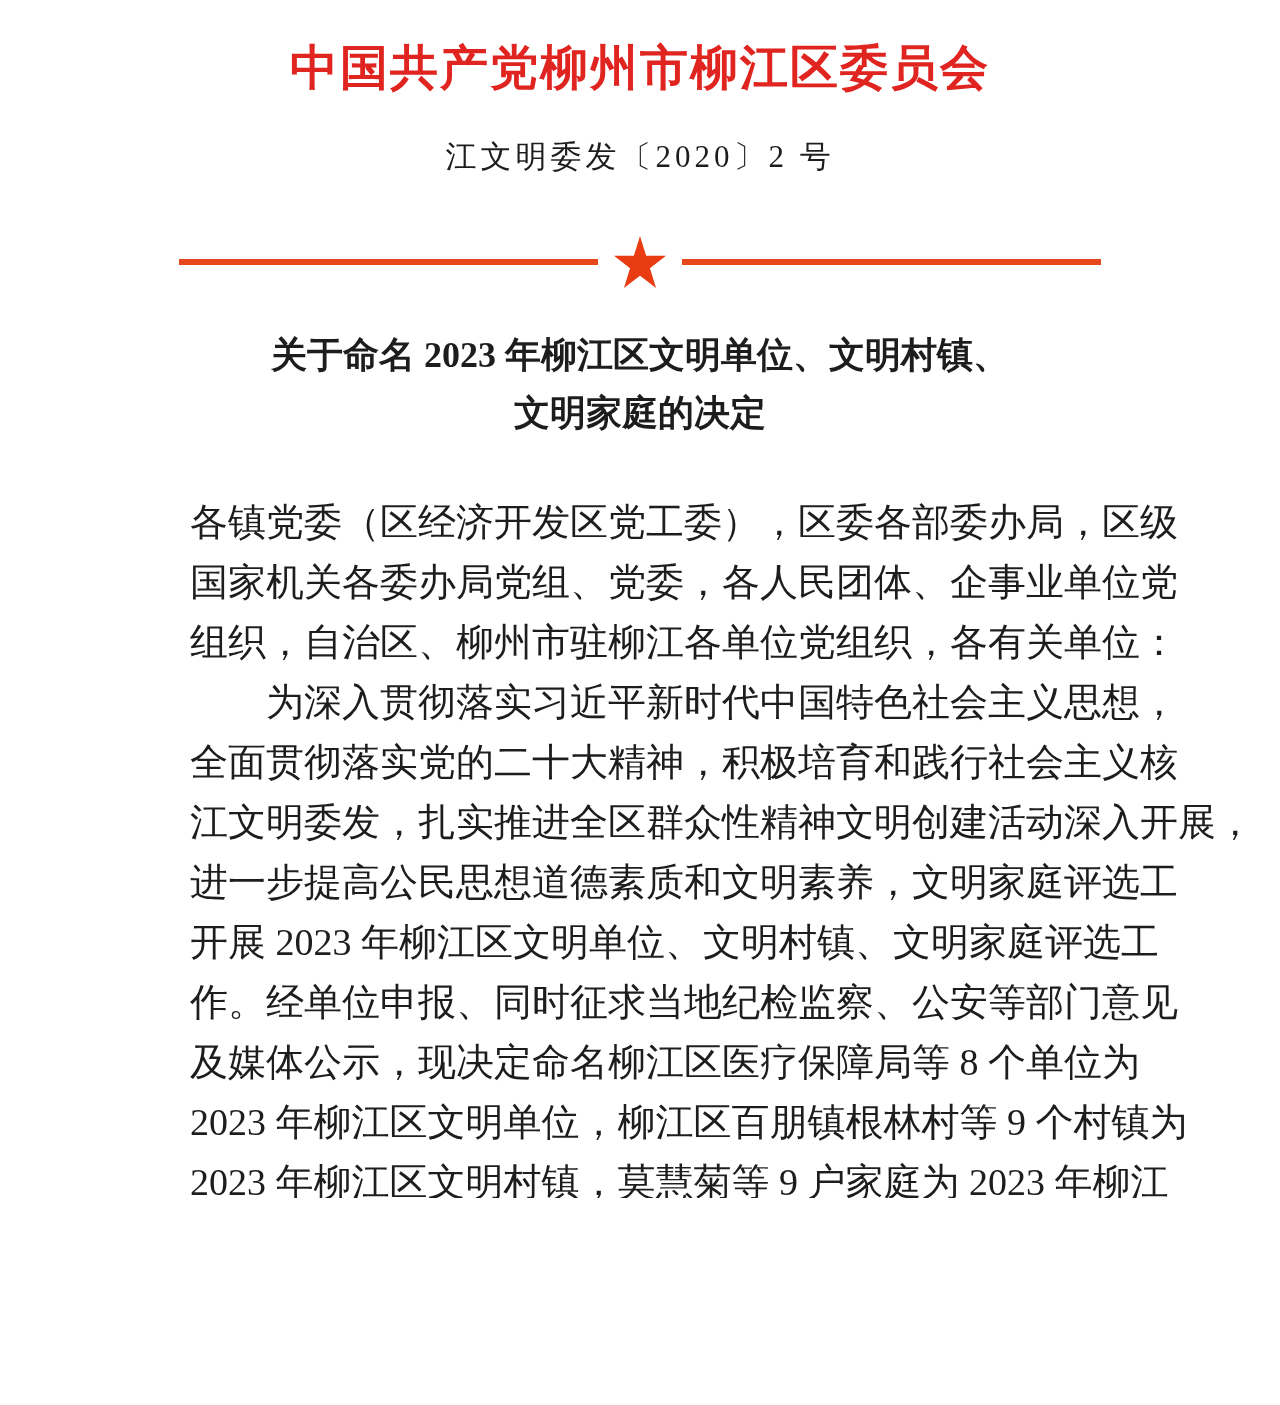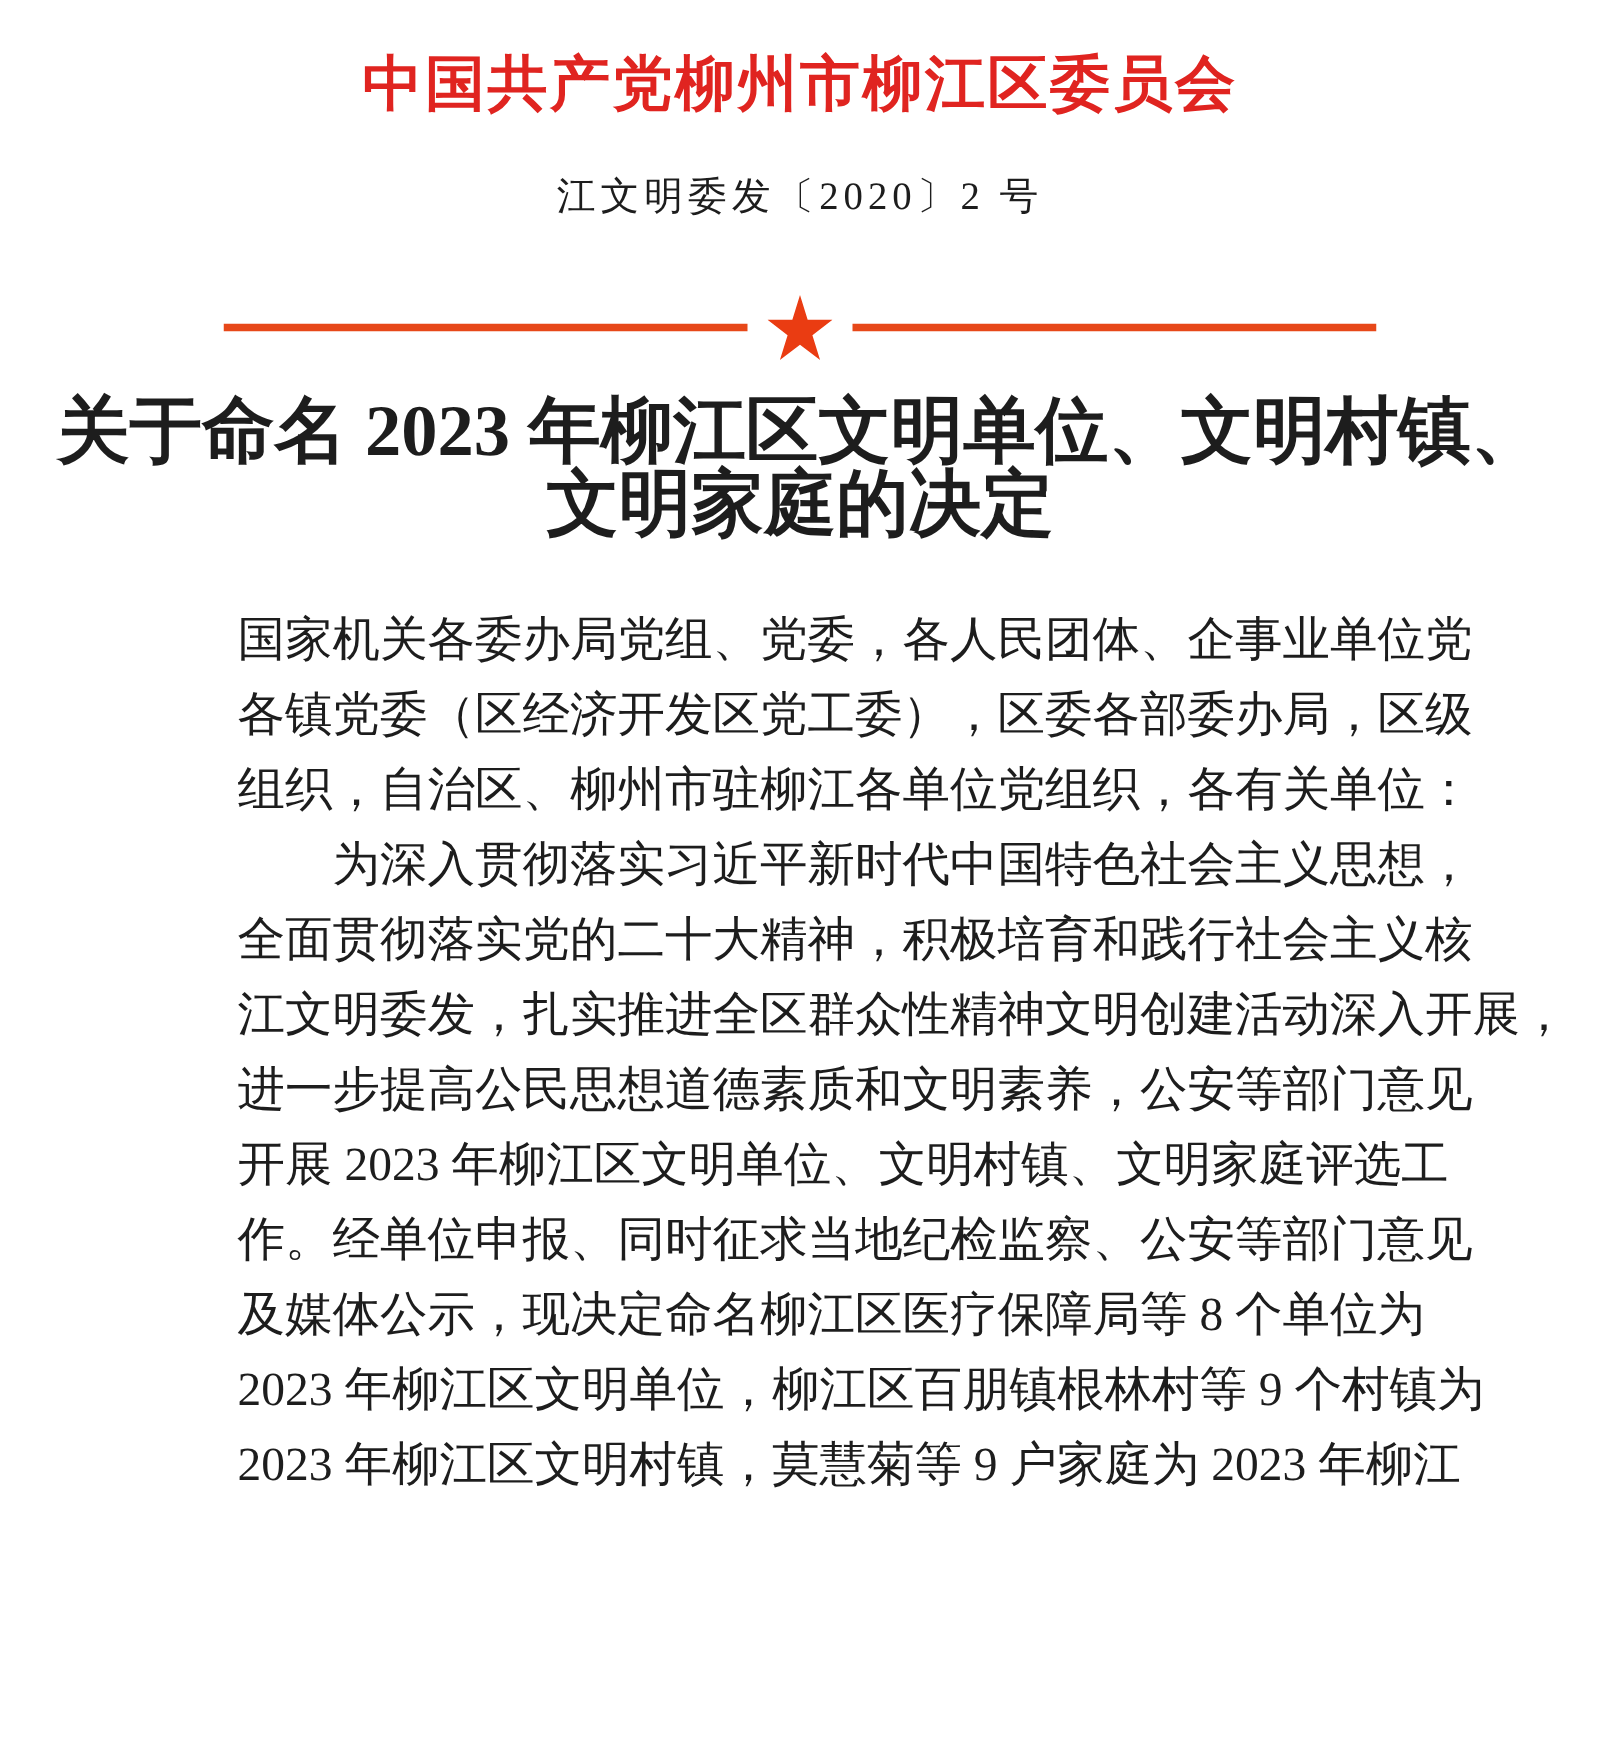--- a/index.html
+++ b/index.html
@@ -62,24 +62,24 @@
     background: var(--divider_red);
   }
   .divider .star {
     width: 52px;
     height: 54px;
     margin: 0 16px;
     flex: 0 0 auto;
   }
   .divider .star polygon { fill: var(--star_red); }
   .title {
-    margin-top: 26px;
+    margin-top: 36px;
     text-align: center;
     color: var(--text_black);
-    font-size: 58px;
+    font-size: 36px;
     line-height: 58px;
     font-weight: 700;
   }
   .body-text {
     margin: 50px auto 0 auto;
     width: 900px;
     color: var(--text_black);
     font-size: 38px;
     line-height: 60px;
   }
@@ -111,28 +111,28 @@
     </svg>
     <span class="rule"></span>
   </div>
 
   <div class="title">
     <div>关于命名 2023 年柳江区文明单位、文明村镇、</div>
     <div>文明家庭的决定</div>
   </div>
 
   <div class="body-text">
+    <div class="bline">各镇党委（区经济开发区党工委），区委各部委办局，区级</div>
     <div class="bline">国家机关各委办局党组、党委，各人民团体、企事业单位党</div>
-    <div class="bline">各镇党委（区经济开发区党工委），区委各部委办局，区级</div>
     <div class="bline">组织，自治区、柳州市驻柳江各单位党组织，各有关单位：</div>
 
     <div class="bline indent">为深入贯彻落实习近平新时代中国特色社会主义思想，</div>
     <div class="bline">全面贯彻落实党的二十大精神，积极培育和践行社会主义核</div>
     <div class="bline">江文明委发，扎实推进全区群众性精神文明创建活动深入开展，</div>
-    <div class="bline">进一步提高公民思想道德素质和文明素养，公安等部门意见</div>
+    <div class="bline">进一步提高公民思想道德素质和文明素养，文明家庭评选工</div>
     <div class="bline">开展 2023 年柳江区文明单位、文明村镇、文明家庭评选工</div>
     <div class="bline">作。经单位申报、同时征求当地纪检监察、公安等部门意见</div>
     <div class="bline">及媒体公示，现决定命名柳江区医疗保障局等 8 个单位为</div>
     <div class="bline">2023 年柳江区文明单位，柳江区百朋镇根林村等 9 个村镇为</div>
     <div class="bline">2023 年柳江区文明村镇，莫慧菊等 9 户家庭为 2023 年柳江</div>
     <div class="bline last">区文明家庭。</div>
   </div>
 
 </div>
 

